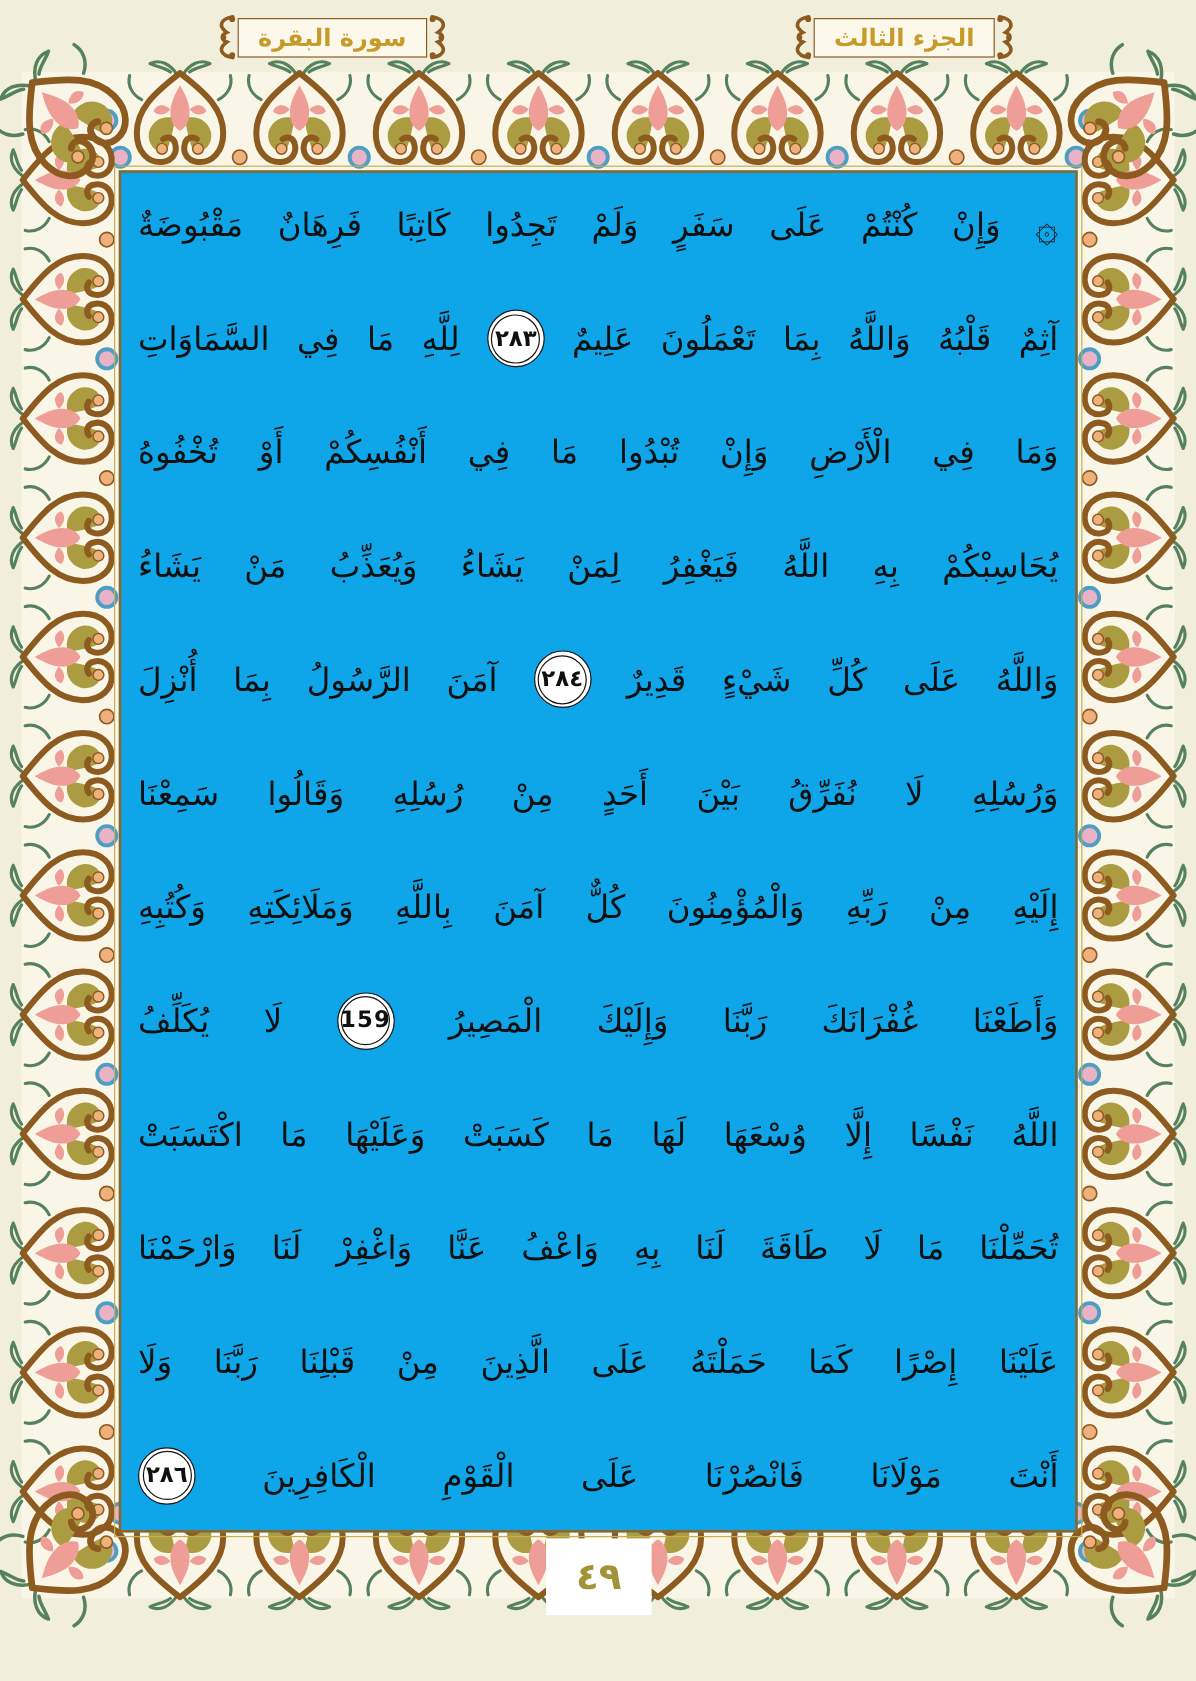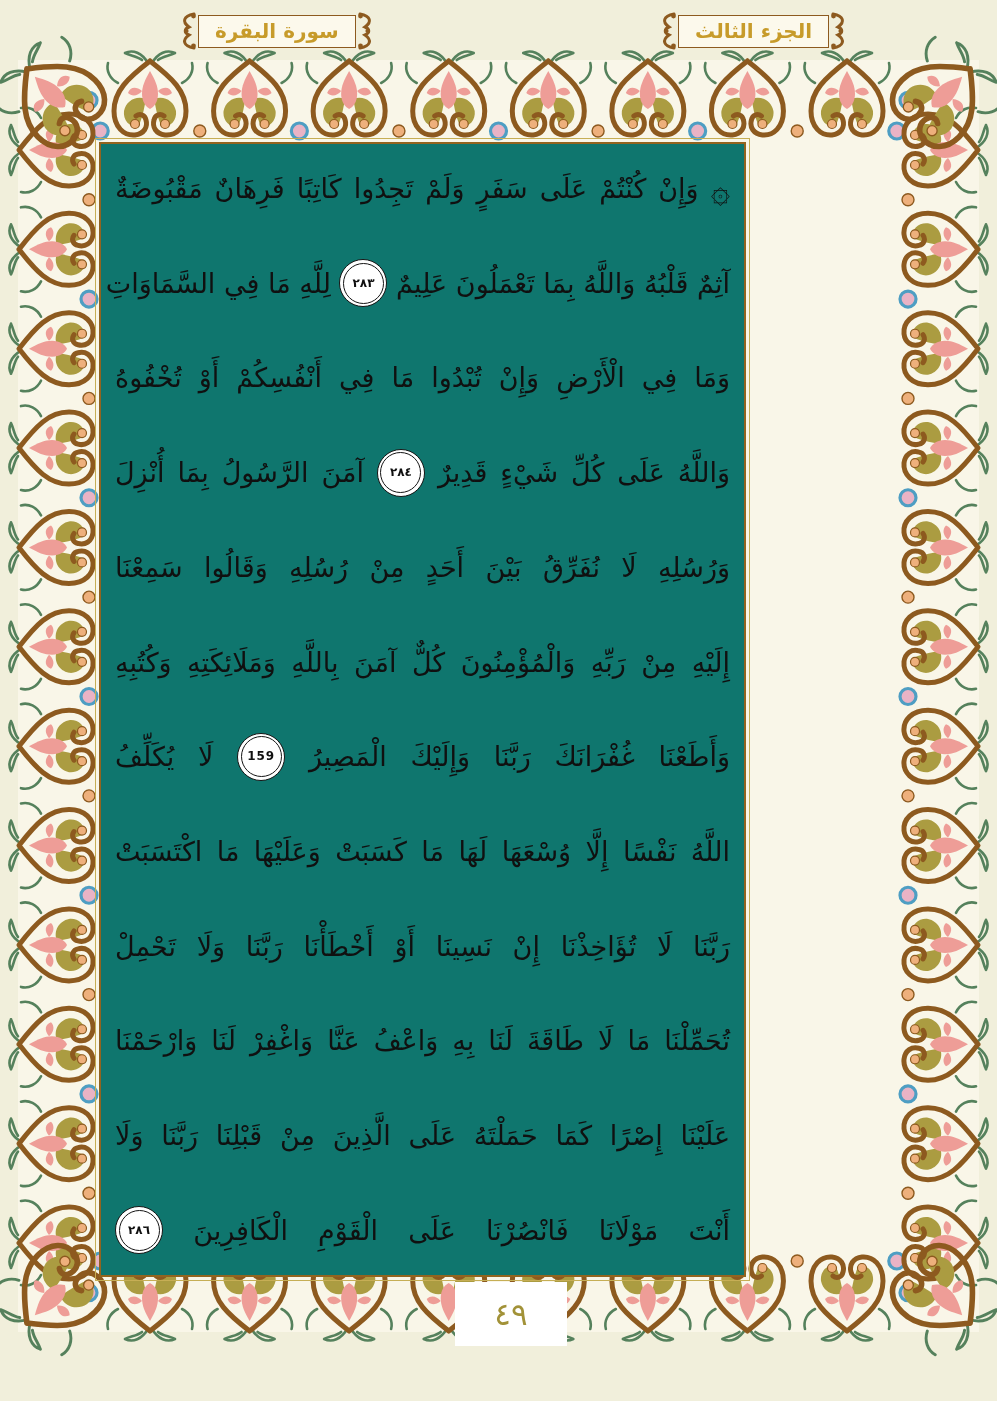--- a/index.html
+++ b/index.html
@@ -23,46 +23,46 @@
   .cart-right{left:658px}
   .cart-box{
     border:1.5px solid var(--c-brown);background:#fcf9ec;color:var(--c-goldtext);
     font-weight:bold;font-size:20px;line-height:1.25;padding:3px 16px;direction:rtl;
     white-space:nowrap;
   }
   .bracket{width:20px;height:44px;flex:0 0 auto}
 
   
   .panel{
-    position:absolute;left:99px;top:142px;width:647px;height:1135px;box-sizing:border-box;
-    background:#0f766e;border:2px solid var(--c-frame);
+    position:absolute;left:99px;top:142px;width:799px;height:1135px;box-sizing:border-box;
+    background:#0ea5e9;border:2px solid var(--c-frame);
     outline:1px solid var(--c-gold);outline-offset:3px;z-index:2;
   }
   #qtext{
     position:absolute;top:8px;bottom:8px;left:14px;right:14px;
     display:flex;flex-direction:column;justify-content:space-between;
   }
   .qline{
     height:73px;line-height:73px;font-size:27px;color:#101010;direction:rtl;
     text-align:justify;text-align-last:justify;text-justify:inter-word;white-space:nowrap;
   }
   .hizb{font-size:33px;vertical-align:middle}
   .badge{
     display:inline-flex;align-items:center;justify-content:center;
     width:46px;height:46px;border:1.6px solid #151515;border-radius:50%;
     position:relative;vertical-align:middle;background:#fff;top:-2px;
-    font-size:12px;font-weight:600;letter-spacing:1px;
+    font-size:19px;font-weight:600;letter-spacing:1px;
   }
   .badge::after{content:"";position:absolute;inset:2.5px;border:1.4px solid #151515;border-radius:50%}
 
   
   .pagenum{
-    position:absolute;left:455px;top:1282px;width:112px;height:64px;background:#fff;
+    position:absolute;left:455px;top:1282px;width:88px;height:64px;background:#fff;
     display:flex;align-items:center;justify-content:center;z-index:3;
-    color:var(--c-pagenum);font-size:31px;font-weight:normal;
+    color:var(--c-pagenum);font-size:31px;font-weight:bold;
   }
 </style>
 </head>
 <body>
 
 <div class="page">
 
   <svg class="frame" width="997" height="1401" viewBox="0 0 997 1401" aria-hidden="true">
     <defs>
       <g id="motif">
@@ -213,26 +213,26 @@
       <circle cx="4.5" cy="37" r="2.4" style="fill:var(--c-brown)"></circle>
       <circle cx="11.5" cy="22" r="2.1" style="fill:var(--c-brown)"></circle>
     </svg>
   </div>
 
   <div class="panel">
     <div id="qtext">
         <div class="qline"><span class="hizb">۞</span> <span class="seg">وَإِنْ كُنْتُمْ عَلَى سَفَرٍ وَلَمْ تَجِدُوا كَاتِبًا فَرِهَانٌ مَقْبُوضَةٌ</span> </div>
         <div class="qline"><span class="seg">آثِمٌ قَلْبُهُ وَاللَّهُ بِمَا تَعْمَلُونَ عَلِيمٌ</span> <span class="badge">٢٨٣</span> <span class="seg">لِلَّهِ مَا فِي السَّمَاوَاتِ</span> </div>
         <div class="qline"><span class="seg">وَمَا فِي الْأَرْضِ وَإِنْ تُبْدُوا مَا فِي أَنْفُسِكُمْ أَوْ تُخْفُوهُ</span> </div>
+        <div class="qline"><span class="seg">يُحَاسِبْكُمْ بِهِ اللَّهُ فَيَغْفِرُ لِمَنْ يَشَاءُ وَيُعَذِّبُ مَنْ يَشَاءُ</span> </div>
         <div class="qline"><span class="seg">وَاللَّهُ عَلَى كُلِّ شَيْءٍ قَدِيرٌ</span> <span class="badge">٢٨٤</span> <span class="seg">آمَنَ الرَّسُولُ بِمَا أُنْزِلَ</span> </div>
         <div class="qline"><span class="seg">وَرُسُلِهِ لَا نُفَرِّقُ بَيْنَ أَحَدٍ مِنْ رُسُلِهِ وَقَالُوا سَمِعْنَا</span> </div>
         <div class="qline"><span class="seg">إِلَيْهِ مِنْ رَبِّهِ وَالْمُؤْمِنُونَ كُلٌّ آمَنَ بِاللَّهِ وَمَلَائِكَتِهِ وَكُتُبِهِ</span> </div>
         <div class="qline"><span class="seg">وَأَطَعْنَا غُفْرَانَكَ رَبَّنَا وَإِلَيْكَ الْمَصِيرُ</span> <span class="badge">159</span> <span class="seg">لَا يُكَلِّفُ</span> </div>
         <div class="qline"><span class="seg">اللَّهُ نَفْسًا إِلَّا وُسْعَهَا لَهَا مَا كَسَبَتْ وَعَلَيْهَا مَا اكْتَسَبَتْ</span> </div>
-        <div class="qline"><span class="seg">رَبَّنَا لَا تُؤَاخِذْنَا إِنْ نَسِينَا أَوْ أَخْطَأْنَا رَبَّنَا وَلَا تَحْمِلْ</span> </div>
         <div class="qline"><span class="seg">تُحَمِّلْنَا مَا لَا طَاقَةَ لَنَا بِهِ وَاعْفُ عَنَّا وَاغْفِرْ لَنَا وَارْحَمْنَا</span> </div>
         <div class="qline"><span class="seg">عَلَيْنَا إِصْرًا كَمَا حَمَلْتَهُ عَلَى الَّذِينَ مِنْ قَبْلِنَا رَبَّنَا وَلَا</span> </div>
         <div class="qline"><span class="seg">أَنْتَ مَوْلَانَا فَانْصُرْنَا عَلَى الْقَوْمِ الْكَافِرِينَ</span> <span class="badge">٢٨٦</span> </div>
       </div>
   </div>
 
   <div class="pagenum">٤٩</div>
 </div>
 
 </body></html>

